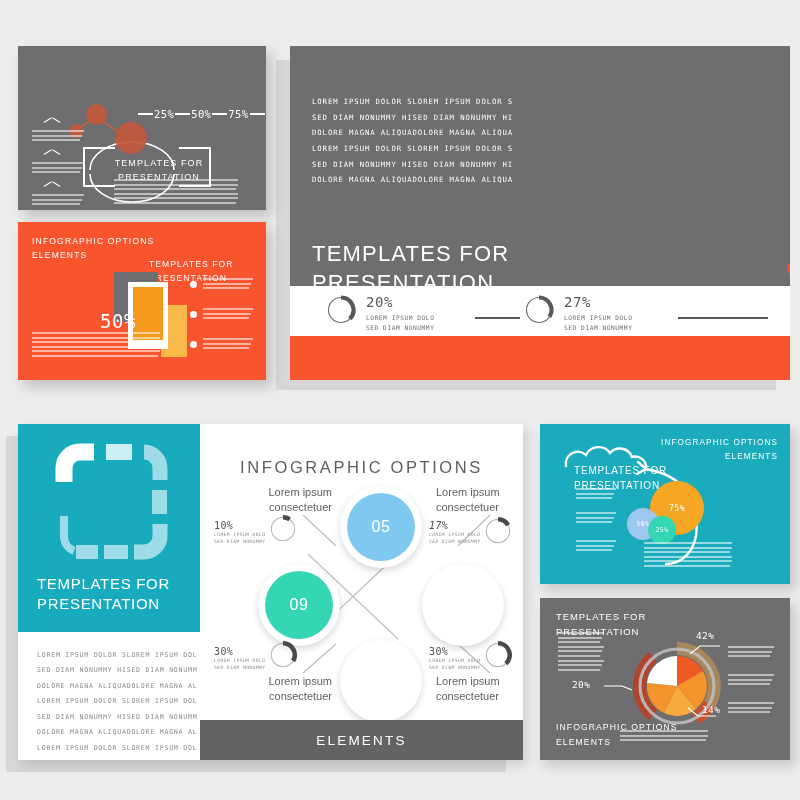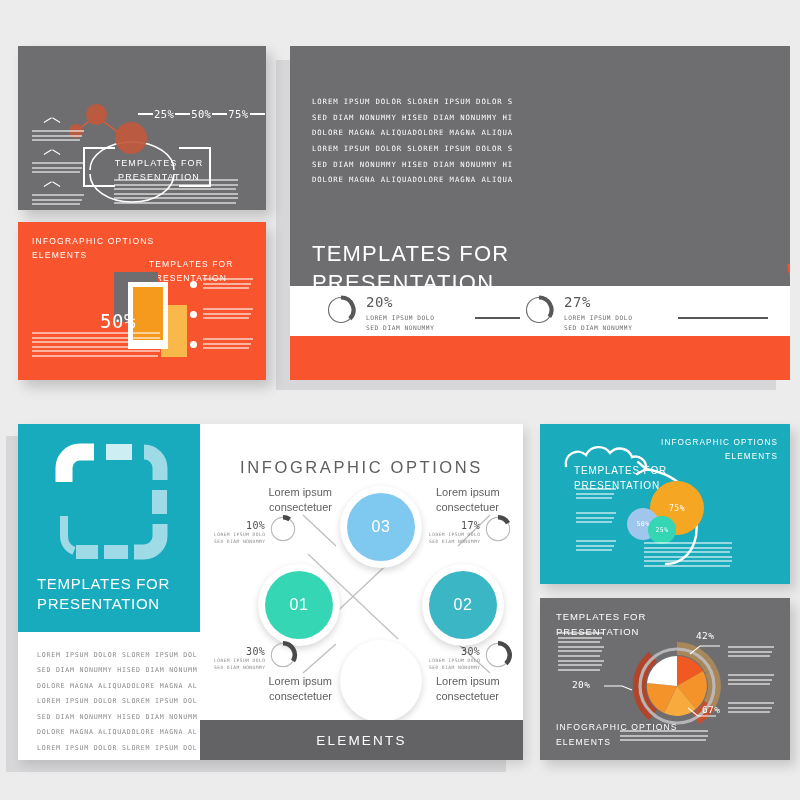--- a/index.html
+++ b/index.html
@@ -71,21 +71,21 @@
   
   #card-bottom-left{left:18px;top:424px;width:505px;height:336px;background:#fff;}
   .teal-panel{position:absolute;left:0;top:0;width:182px;height:208px;background:#17abbd;}
   .teal-panel .ttl{position:absolute;left:19px;top:150px;color:#fff;font-size:15px;letter-spacing:.7px;line-height:1.33;}
   .leftpara{position:absolute;left:19px;top:224px;width:170px;color:#7b7b7d;}
   .io-title{position:absolute;left:182px;right:0;top:34px;text-align:center;color:#5e5e60;font-size:16.5px;letter-spacing:2.6px;}
   .bigcircle{position:absolute;border-radius:50%;color:#fff;display:flex;align-items:center;justify-content:center;font-size:16px;letter-spacing:.6px;}
   .circhalo{position:absolute;border-radius:50%;background:#fff;box-shadow:0 3px 7px rgba(0,0,0,.16);}
   .nodelabel{position:absolute;color:#5f5f61;font-size:11px;line-height:1.35;width:92px;}
   .pctmini{position:absolute;width:96px;}
-  .pctmini .pv{font-size:10px;color:#4f4f51;letter-spacing:.4px;font-family:"DejaVu Sans Mono",monospace;margin-left:32px;}
+  .pctmini .pv{font-size:10px;color:#4f4f51;letter-spacing:.4px;font-family:"DejaVu Sans Mono",monospace;}
   .pctmini .pc{font-family:"DejaVu Sans Mono",monospace;font-size:4.6px;color:#8a8a8c;letter-spacing:.45px;line-height:1.6;text-transform:uppercase;white-space:nowrap;}
   .elements-bar{position:absolute;left:182px;top:296px;width:323px;height:40px;background:#636365;display:flex;align-items:center;justify-content:center;color:#fff;font-size:13.5px;letter-spacing:2.2px;}
 
   
   #card-teal-br{left:540px;top:424px;width:250px;height:160px;background:#1aabbc;}
   #card-teal-br .hdr{position:absolute;right:12px;top:12px;text-align:right;color:#fff;font-size:8.2px;letter-spacing:1.1px;line-height:1.7;}
   #card-teal-br .ttl{position:absolute;left:34px;top:39px;color:#fff;font-size:10px;letter-spacing:.8px;line-height:1.5;}
 
   
   #card-grey-br{left:540px;top:598px;width:250px;height:162px;background:#6e6e70;}
@@ -314,33 +314,30 @@
       <line x1="290" y1="130" x2="380" y2="215" stroke="#c3c3c5" stroke-width="1.4"></line>
       <line x1="380" y1="130" x2="290" y2="215" stroke="#c3c3c5" stroke-width="1.4"></line>
       <line x1="285" y1="91" x2="318" y2="122" stroke="#bcbcbe" stroke-width="1.2"></line>
       <line x1="440" y1="122" x2="472" y2="91" stroke="#bcbcbe" stroke-width="1.2"></line>
       <line x1="285" y1="249" x2="318" y2="220" stroke="#bcbcbe" stroke-width="1.2"></line>
       <line x1="440" y1="220" x2="472" y2="249" stroke="#bcbcbe" stroke-width="1.2"></line>
     </svg>
 
     <div class="circhalo" style="left:322px;top:62px;width:82px;height:82px;"></div>
     <div class="bigcircle" style="left:329px;top:69px;width:68px;height:68px;background:#7fc8f0;">
-      <span>03</span>
+      <span>05</span>
     </div>
 
     <div class="circhalo" style="left:404px;top:140px;width:82px;height:82px;"></div>
-    <div class="bigcircle" style="left:411px;top:147px;width:68px;height:68px;background:#3ab6c4;">
-      <span>02</span>
-    </div>
 
     <div class="circhalo" style="left:322px;top:216px;width:82px;height:82px;"></div>
 
     <div class="circhalo" style="left:240px;top:140px;width:82px;height:82px;"></div>
     <div class="bigcircle" style="left:247px;top:147px;width:68px;height:68px;background:#35d6b4;">
-      <span>01</span>
+      <span>09</span>
     </div>
 
     <div class="nodelabel" style="left:222px;top:61px;text-align:right;">
       <div>Lorem ipsum</div>
       <div>consectetuer</div>
     </div>
     <div class="nodelabel" style="left:418px;top:61px;text-align:left;">
       <div>Lorem ipsum</div>
       <div>consectetuer</div>
     </div>
@@ -358,21 +355,21 @@
         <div class="pv">10%</div>
         <div class="pc">LOREM IPSUM DOLO</div>
         <div class="pc">SED DIAM NONUMMY</div>
       </div>
       <svg width="30" height="30" viewBox="0 0 36 36" style="margin-left:2px;margin-top:-6px;">
         <circle cx="18" cy="18" r="14" fill="none" stroke="#b7b7b9" stroke-width="1.3"></circle>
         <path d="M18 4 a14 14 0 0 1 8 2.5" fill="none" stroke="#4a4a4c" stroke-width="5.5"></path>
       </svg>
     </div>
 
-    <div class="pctmini" style="left:411px;top:96px;display:flex;align-items:flex-start;">
+    <div class="pctmini" style="left:411px;top:96px;display:flex;align-items:flex-end;font-style:italic;">
       <div style="width:52px;text-align:left;">
         <div class="pv">17%</div>
         <div class="pc">LOREM IPSUM DOLO</div>
         <div class="pc">SED DIAM NONUMMY</div>
       </div>
       <svg width="30" height="30" viewBox="0 0 36 36" style="margin-left:2px;margin-top:-6px;">
         <circle cx="18" cy="18" r="14" fill="none" stroke="#b7b7b9" stroke-width="1.3"></circle>
         <path d="M18 4 a14 14 0 0 1 12 7" fill="none" stroke="#4a4a4c" stroke-width="5.5"></path>
       </svg>
     </div>
@@ -496,21 +493,21 @@
         <path d="M0,0 L-30,-3 A30,30 0 0,1 0,-30 Z" fill="#ffffff"></path>
       </g>
     </svg>
 
     <svg width="250" height="162" style="position:absolute;left:0;top:0;">
       <polyline points="150,56 160,48 180,48" fill="none" stroke="#fff" stroke-width="1.1"></polyline>
       <polyline points="148,110 158,118 176,118" fill="none" stroke="#fff" stroke-width="1.1"></polyline>
       <polyline points="92,92 82,88 64,88" fill="none" stroke="#fff" stroke-width="1.1"></polyline>
     </svg>
     <span class="pielbl" style="left:156px;top:32px;">42%</span>
-    <span class="pielbl" style="left:162px;top:106px;">67%</span>
+    <span class="pielbl" style="left:162px;top:106px;">14%</span>
     <span class="pielbl" style="left:32px;top:81px;">20%</span>
 
     <div class="micro" style="position:absolute;left:188px;top:48px;color:#fff;">
       <div class="ln" style="width:46px"></div>
         <div class="ln" style="width:44px"></div>
         <div class="ln" style="width:42px"></div>
     </div>
     <div class="micro" style="position:absolute;left:188px;top:76px;color:#fff;">
       <div class="ln" style="width:46px"></div>
         <div class="ln" style="width:44px"></div>

